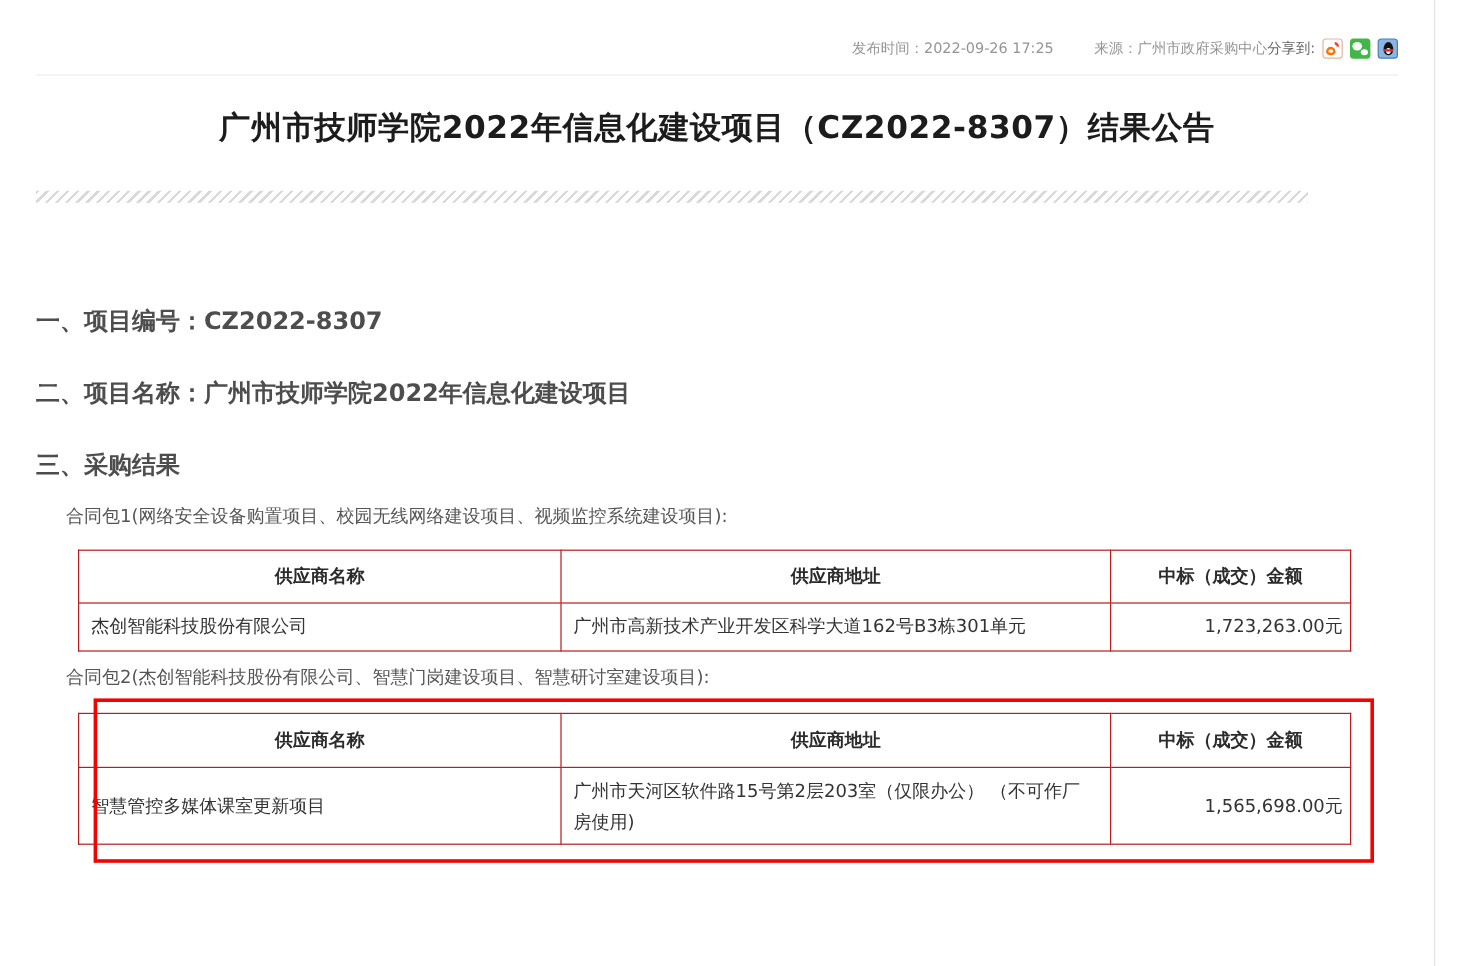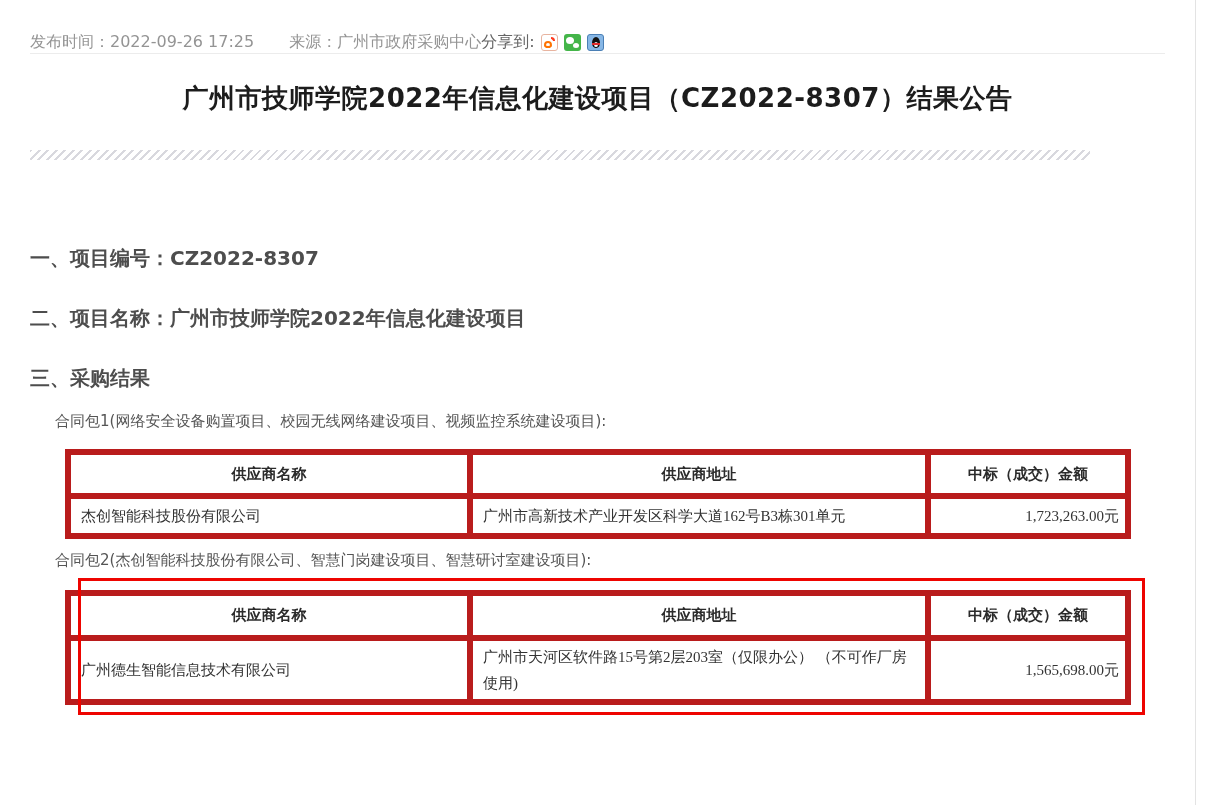--- a/index.html
+++ b/index.html
@@ -9,24 +9,24 @@
     font-family:"DejaVu Sans","Liberation Sans",sans-serif;
   }
   .container {
     position:relative; width:1196px; height:805px;
     border-right:1px solid #e3e3e3; background:#fff;
   }
   .content { padding-left:30px; }
 
   
   .meta-row {
-    display:flex; justify-content:flex-start; align-items:center;
-    margin:0 30px; padding-top:32px; 
+    display:flex; justify-content:flex-end; align-items:center;
+    margin:0 30px; padding-top:32px; padding-bottom:13px;
     border-bottom:1px solid #ececec;
-    font-size:16px; color:#949494;
+    font-size:12px; color:#949494;
   }
   .meta-left span { display:inline-block; }
   .meta-source { margin-left:30px; }
   .meta-right { display:flex; align-items:center; color:#666; }
   .share-icon { display:inline-block; width:17px; height:17px; border-radius:3px;
     margin-left:6px; position:relative; overflow:hidden; cursor:pointer; }
   .icon-weibo { background:#fff; border:1px solid #e8b4a0; }
   .icon-weibo .eye { position:absolute; left:2px; bottom:2px; width:8px; height:7px;
     border:2px solid #ff7200; border-radius:50% 50% 50% 50%/60% 60% 40% 40%; }
   .icon-weibo .spark { position:absolute; right:2px; top:2px; width:4px; height:4px;
@@ -70,21 +70,21 @@
   .pkg-intro { font-size:15px; color:#555; line-height:21px; margin-left:25px; }
   .p-1 { margin-top:24px; }
   .p-2 { margin-top:11px; }
 
   
   .result-table {
     border-collapse:collapse; table-layout:fixed; width:1060px; margin-left:35px;
     font-size:15px; color:#333;
   }
   .t-1 { margin-top:17px; }
-  .result-table th, .result-table td { border:6px solid #b91c1c; padding:0 10px;font-family:Liberation Serif, serif; }
+  .result-table th, .result-table td { border:1px solid #b91c1c; padding:0 10px; }
   .result-table th { font-weight:bold; text-align:center; color:#2b2b2b; height:44px; }
   .result-table td { }
   .t-1 td { height:40px; }
   .t-2 th { height:45px; }
   .t-2 td { height:64px; line-height:26px; }
   .col-name { width:402px; }
   .col-addr { width:458px; }
   .col-amount { width:200px; }
   td.amount-cell { text-align:right; padding-right:6px; }
   .addr-cell { padding:0 22px; }
@@ -174,21 +174,21 @@
         </colgroup>
       <thead>
         <tr>
           <th>供应商名称</th>
           <th>供应商地址</th>
           <th>中标（成交）金额</th>
         </tr>
       </thead>
       <tbody>
         <tr>
-          <td>广州德生智能信息技术有限公司</td>
+          <td>智慧管控多媒体课室更新项目</td>
           <td class="addr-cell">广州市天河区软件路15号第2层203室（仅限办公） （不可作厂房使用)</td>
           <td class="amount-cell">1,565,698.00元</td>
         </tr>
       </tbody>
     </table>
     <div class="red-box"></div>
   </div>
 
 
 </div>

